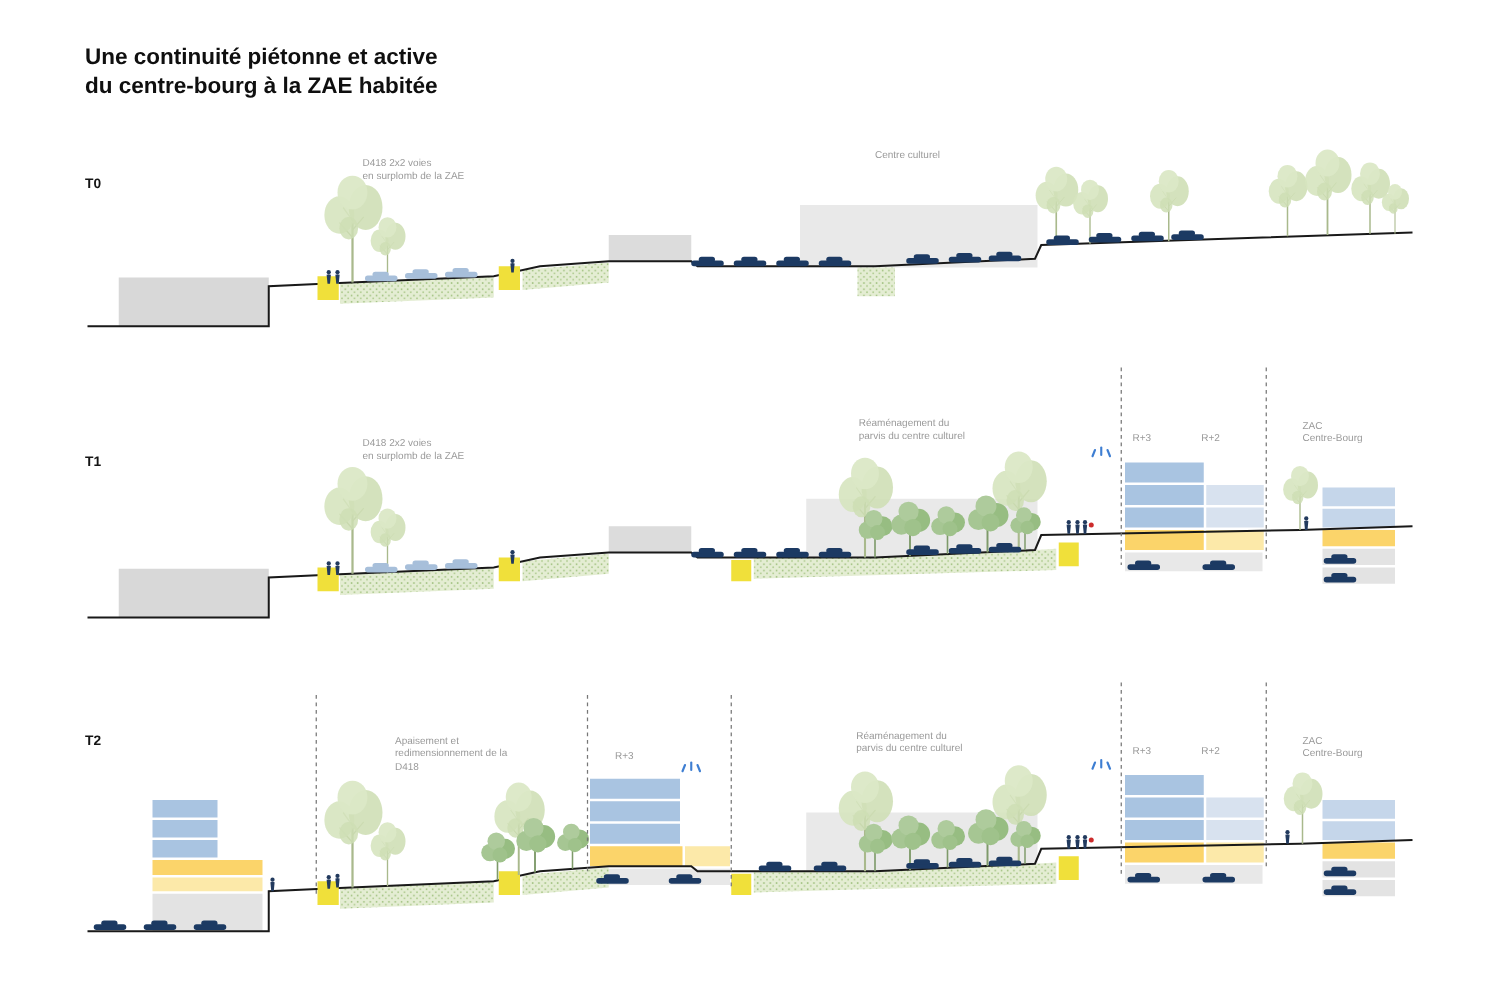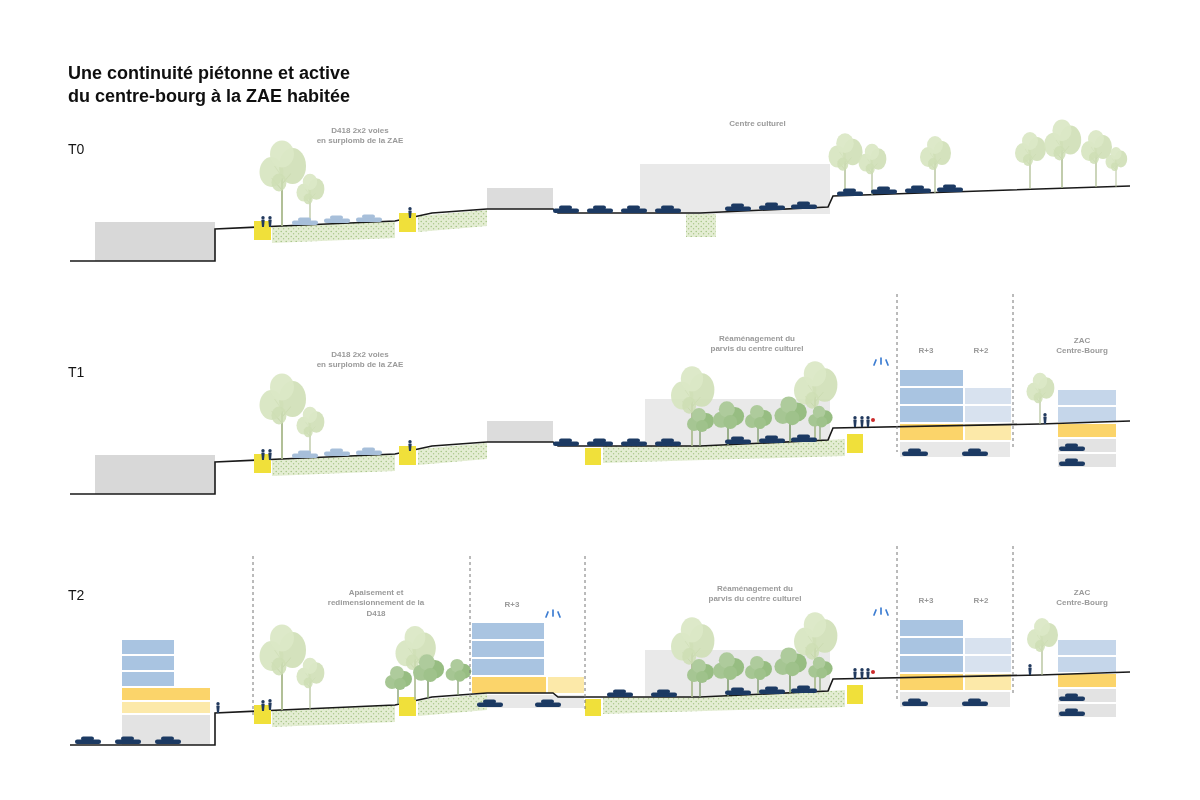--- a/index.html
+++ b/index.html
@@ -1,22 +1,22 @@
 <!DOCTYPE html>
 <html><head>
 <meta charset="utf-8">
 <style>
   html,body{margin:0;padding:0;background:#ffffff;}
   .canvas{position:relative;width:1200px;height:800px;background:#ffffff;overflow:hidden;
           font-family:"Liberation Sans",sans-serif;}
   svg.draw{position:absolute;left:0;top:0;z-index:1;}
   .txt{position:absolute;z-index:2;}
-  .title{left:68px;top:34px;font-size:18px;line-height:1.28;font-weight:700;color:#0f0f0f;white-space:pre-line;margin-top:28px;}
-  .slabel{left:68px;font-size:14px;font-weight:400;color:#141414;}
-  .ann{font-size:8px;line-height:1.3;color:#9a9a9a;text-align:center;white-space:pre-line;font-weight:bold;}
+  .title{left:68px;top:34px;font-size:18px;line-height:1.28;font-weight:700;color:#0f0f0f;white-space:pre-line;}
+  .slabel{left:68px;font-size:11px;font-weight:700;color:#141414;}
+  .ann{font-size:8px;line-height:1.3;color:#9a9a9a;text-align:left;white-space:pre-line;}
   .cd{color:#1c3a63}.cl{color:#a7bfda}.pp{color:#223a5e}
 </style>
 </head>
 <body>
 
 <div class="canvas">
 
 <svg class="draw" width="1200" height="800" viewBox="0 0 1200 800">
   <defs>
     <pattern id="stip" width="5" height="5" patternUnits="userSpaceOnUse">

